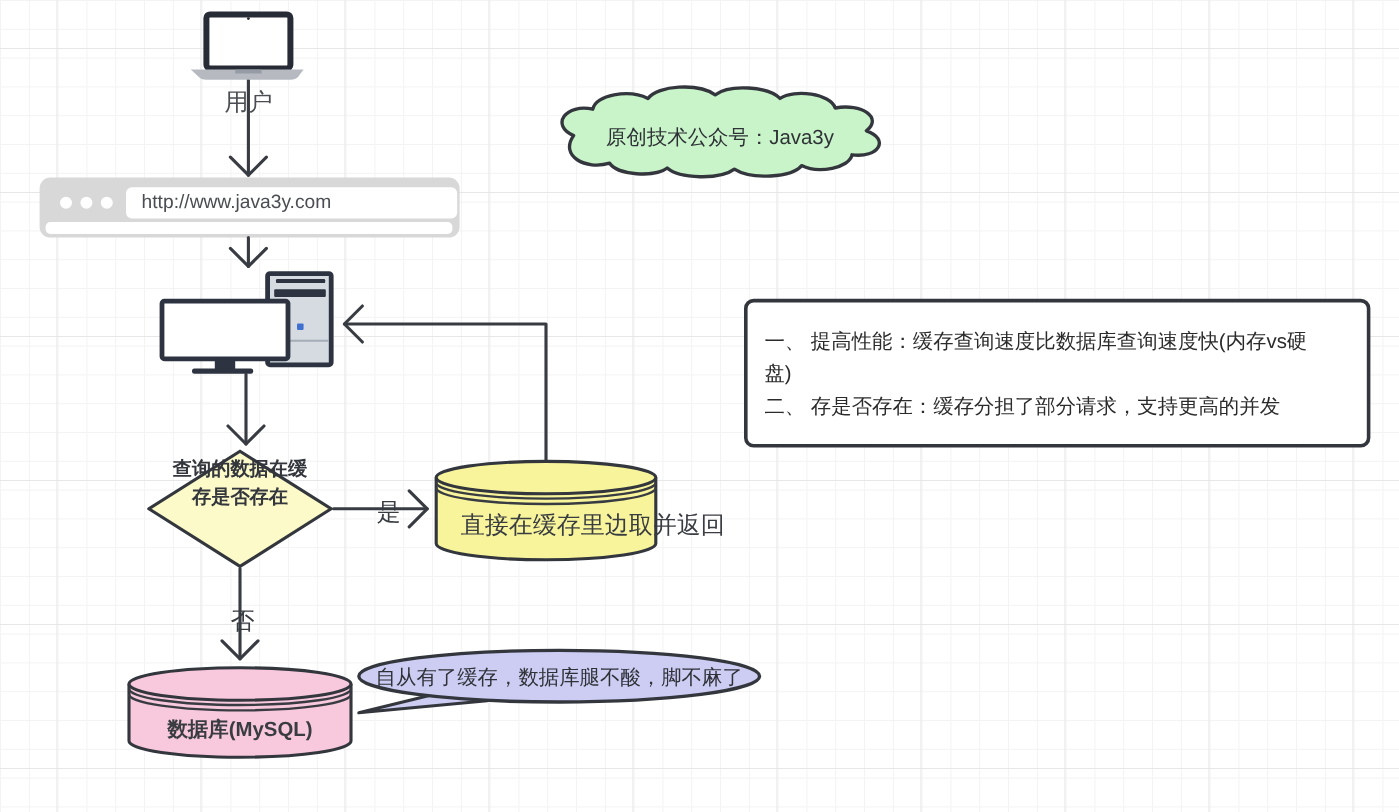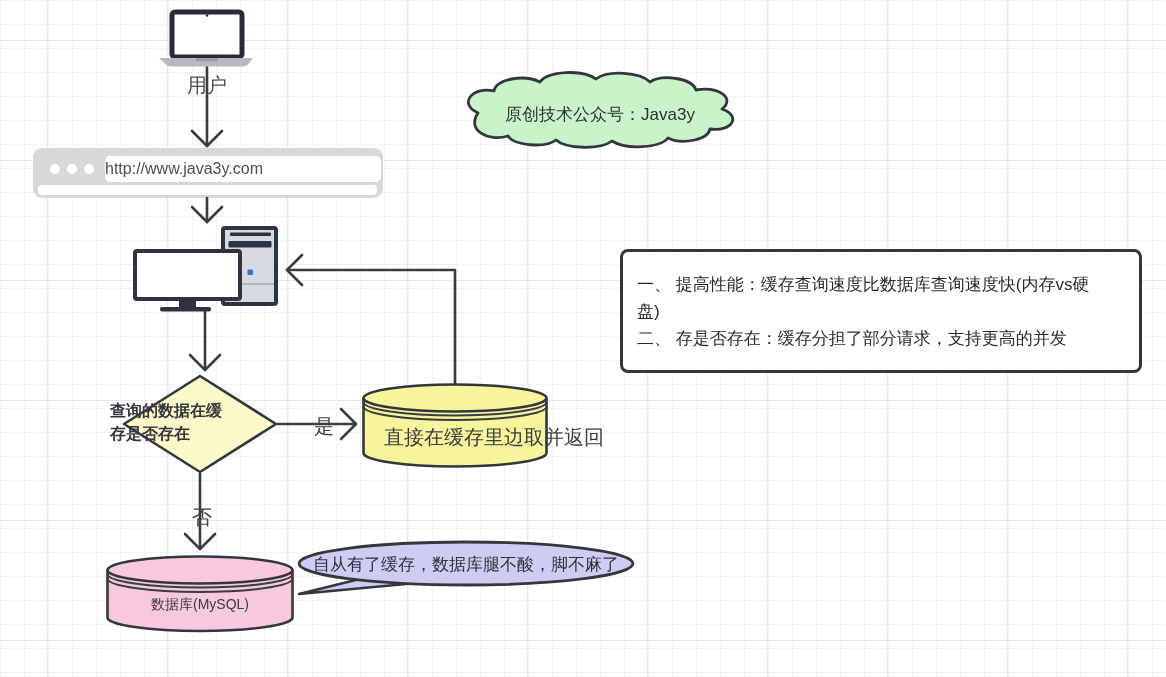--- a/index.html
+++ b/index.html
@@ -19,25 +19,25 @@
   .lbl{position:absolute;color:#4a4d52;font-size:20px;text-align:center;white-space:nowrap;}
   .node-lbl{color:#393c41;}
   .bold{font-weight:normal;}
   
   .browser{position:absolute;left:33px;top:148px;width:350px;height:50px;
     background:#d8d8d8;border-radius:9px;}
   .browser .dots{position:absolute;left:17px;top:16px;display:flex;gap:7px;}
   .browser .dot{width:10px;height:10px;border-radius:50%;background:#ffffff;}
   .browser .url{position:absolute;left:72px;top:8px;width:276px;height:26px;
     background:#ffffff;border-radius:5px;color:#4a4d52;font-size:16px;
-    line-height:26px;padding-left:0;box-sizing:border-box;white-space:nowrap;overflow:hidden;}
+    line-height:26px;padding-left:13px;box-sizing:border-box;white-space:nowrap;overflow:hidden;}
   .browser .bottom-strip{position:absolute;left:5px;right:6px;bottom:3px;height:10px;
     background:#ffffff;border-radius:4px;}
   
-  .decision-text{position:absolute;left:110px;top:399px;width:180px;
+  .decision-text{position:absolute;left:110px;top:380px;width:180px;text-align:center;
     font-size:16px;font-weight:600;color:#33363c;line-height:23px;}
   
   .note-box{position:absolute;left:620px;top:249px;width:522px;height:124px;
     box-sizing:border-box;background:#ffffff;border:3px solid #33373d;border-radius:8px;
     padding:19px 0 0 14px;}
   .note-box .note-line{font-size:17px;font-weight:normal;color:#2b2b2b;line-height:27px;white-space:nowrap;}
   svg{display:block;}
   .stroke{stroke:#383c42;fill:none;}
 </style>
 </head>
@@ -154,21 +154,21 @@
     <div>查询的数据在缓</div>
     <div>存是否存在</div>
   </div>
 
   <div class="lbl node-lbl" style="left:314px;top:413px;width:16px;">是</div>
 
   <div class="lbl node-lbl" style="left:192px;top:504px;width:16px;">否</div>
 
   <div class="lbl node-lbl" style="left:365px;top:424px;width:180px;margin-left:19px;">直接在缓存里边取并返回</div>
 
-  <div class="lbl node-lbl" style="left:110px;top:596px;width:180px;font-size:14px;">数据库(MySQL)</div>
+  <div class="lbl node-lbl" style="left:110px;top:596px;width:180px;font-size:17px;font-weight:bold;">数据库(MySQL)</div>
 
   <div class="lbl bold" style="left:470px;top:103px;width:260px;font-size:17px;color:#2e3136;">原创技术公众号：Java3y</div>
 
   <div class="lbl bold" style="left:306px;top:553px;width:320px;font-size:17px;color:#2e3136;">自从有了缓存，数据库腿不酸，脚不麻了</div>
 
   <div class="note-box">
     <div class="note-line">一、 提高性能：缓存查询速度比数据库查询速度快(内存vs硬</div>
     <div class="note-line">盘)</div>
     <div class="note-line">二、 存是否存在：缓存分担了部分请求，支持更高的并发</div>
   </div>

